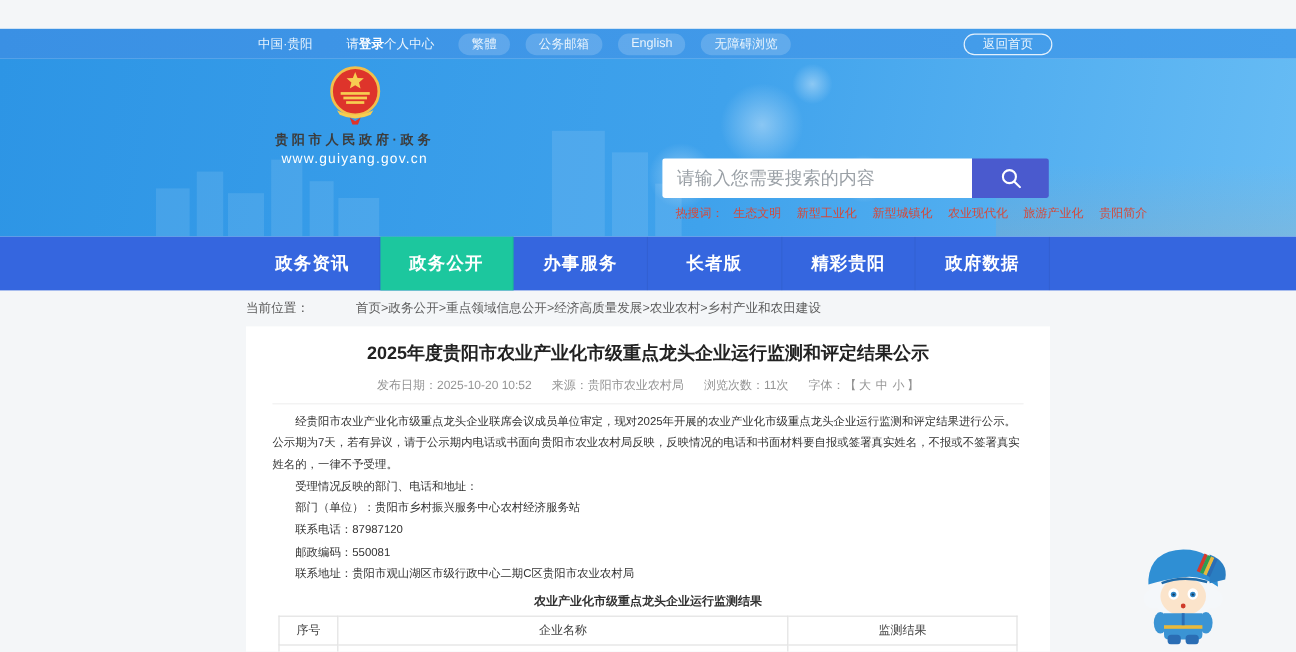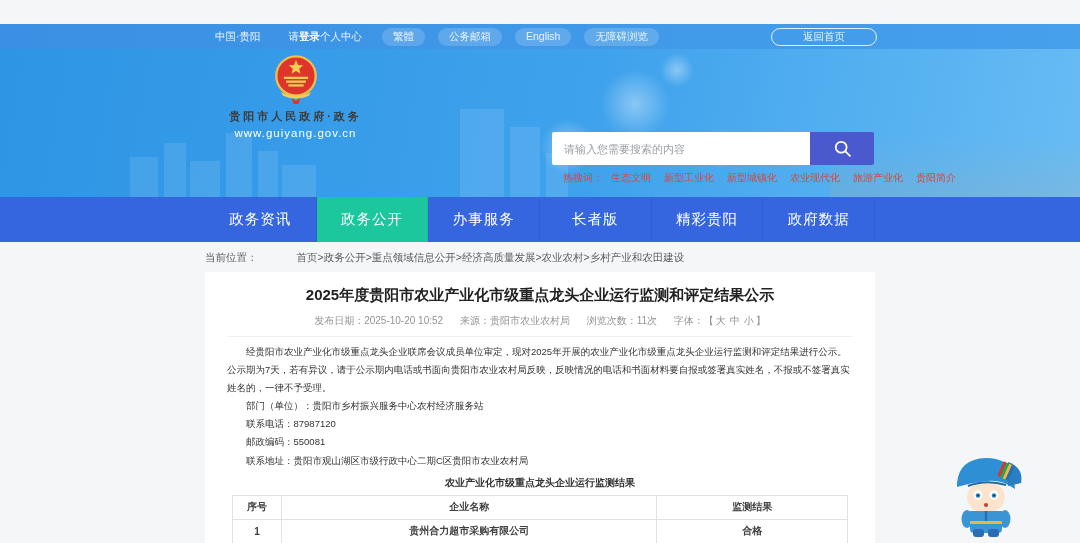--- a/index.html
+++ b/index.html
@@ -5,67 +5,67 @@
   * { margin:0; padding:0; box-sizing:border-box; }
   html,body { width:1080px; height:543px; overflow:hidden; }
   body { font-family:"Liberation Sans","DejaVu Sans",sans-serif; background:#f4f6f8; position:relative; }
 
   
   .topbar { height:25px; background:linear-gradient(90deg,#3a90e4,#46a0ec); display:flex; align-items:center; font-size:10.5px; color:#e9f4fd; padding-left:215px;margin-top:24px; }
   .topbar-link { margin-right:28px; cursor:pointer; white-space:nowrap; }
   .login { margin-right:20px; cursor:pointer; white-space:nowrap; }
   .login b { color:#ffffff; font-weight:bold; }
   .pill { background:rgba(255,255,255,.17); border-radius:9px; padding:2px 11px; margin-right:13px; cursor:pointer; white-space:nowrap; }
-  .home-pill { margin-left:auto; margin-right:203px; border:1px solid rgba(255,255,255,.85); border-radius:9px; padding:1px 31px; cursor:pointer; white-space:nowrap; }
+  .home-pill { margin-left:auto; margin-right:203px; border:1px solid rgba(255,255,255,.85); border-radius:9px; padding:1px 15px; cursor:pointer; white-space:nowrap; }
 
   
   .banner { height:148px; position:relative; background:linear-gradient(100deg,#2d95e5 0%,#3fa2ec 55%,#67bcf4 100%); overflow:hidden; }
   .skyline { position:absolute; bottom:0; left:130px; opacity:.10; }
   .banner-tint { position:absolute; right:0; bottom:0; width:250px; height:60px; background:linear-gradient(to top, rgba(240,160,100,.12), rgba(240,160,100,0)); }
   .bokeh { position:absolute; border-radius:50%; background:radial-gradient(circle, rgba(255,255,255,.38), rgba(255,255,255,0) 70%); }
   .b1 { width:70px;height:70px;left:600px;top:20px; } .b2 { width:40px;height:40px;left:700px;top:80px; }
   .b3 { width:55px;height:55px;left:540px;top:70px; } .b4 { width:34px;height:34px;left:660px;top:4px; }
 
   .logo-area { position:absolute; left:198px; top:5px; width:195px; text-align:center; cursor:pointer; }
   .emblem { display:block; margin:0 auto; }
   .site-title { font-size:25px; font-weight:bold; color:#8c1a1a; letter-spacing:2px; line-height:1.1; margin-top:1px; text-shadow:1px 1px 0 rgba(255,255,255,.25); }
   .site-subtitle { font-size:11px; font-weight:bold; color:#3c3c3c; letter-spacing:3px; margin-top:5px; }
   .site-url { font-size:11.5px; color:#ffffff; letter-spacing:1px; margin-top:3px; }
 
   .search-area { position:absolute; left:552px; top:83px; display:flex; }
-  .search-input { width:258px; height:33px; border:none; background:#ffffff; padding:0 12px; font-size:11px; color:#333; border-radius:2px 0 0 2px; outline:none; font-family:inherit; }
+  .search-input { width:258px; height:33px; border:none; background:#ffffff; padding:0 12px; font-size:15px; color:#333; border-radius:2px 0 0 2px; outline:none; font-family:inherit; }
   .search-input::placeholder { color:#9aa0a6; }
   .search-btn { width:64px; height:33px; background:#4a5ace; border:none; display:flex; align-items:center; justify-content:center; cursor:pointer; border-radius:0 2px 2px 0; }
 
   .hot-row { position:absolute; left:563px; top:122px; font-size:10px; color:#d5493a; display:flex; align-items:flex-end; white-space:nowrap; }
   .hot-label { margin-right:8px; }
   .hot-word { margin-right:13px; cursor:pointer; }
 
   
   .navbar { height:45px; background:#3566df; }
   .nav-inner { margin-left:205px; width:670px; height:100%; display:flex; }
-  .nav-item { flex:1; display:flex; align-items:center; justify-content:center; color:#fff; font-size:14.5px; font-weight:normal; cursor:pointer; letter-spacing:1px; border-right:1px solid rgba(0,0,0,.05); }
+  .nav-item { flex:1; display:flex; align-items:center; justify-content:center; color:#fff; font-size:14.5px; font-weight:bold; cursor:pointer; letter-spacing:1px; border-right:1px solid rgba(0,0,0,.05); }
   .nav-item.active { background:#1cc79e; }
 
   
   .breadcrumb { margin:8px 0 0 205px; font-size:10.5px; color:#5c5c5c; height:14px; line-height:14px; }
   .breadcrumb .crumb-label { margin-right:8px; }
   .breadcrumb .crumb-path { cursor:pointer;margin-left:31px; }
 
   
   .card { margin:8px 0 0 205px; width:670px; min-height:293px; background:#ffffff; padding:13px 22px 0; }
   .article-title { text-align:center; font-size:15px; font-weight:bold; color:#222; line-height:1.35; }
   .article-meta { text-align:center; font-size:10px; color:#949494; margin-top:9px; padding-bottom:8px; border-bottom:1px solid #f0f0f0; white-space:nowrap; }
   .article-meta .m { margin:0 7px; }
   .font-ctrl span.fs { cursor:pointer; margin:0 2px; }
   .article-body { margin-top:6px; }
   .para { font-size:9.5px; color:#333; line-height:1.9; text-indent:2em; }
   .table-title { text-align:center; font-size:10px; font-weight:bold; color:#333; margin-top:6px; }
   .result-table { width:calc(100% - 10px); margin:5px auto 0; border-collapse:collapse; font-size:10px; color:#404040; table-layout:fixed; }
-  .result-table th, .result-table td { border:1px solid #e2e2e2; text-align:center; height:24px; font-weight:bold; padding:0 4px; }
+  .result-table th, .result-table td { border:1px solid #e2e2e2; text-align:center; height:24px; font-weight:normal; padding:0 4px; }
   .col-no { width:8%; } .col-name { width:61%; } .col-result { width:31%; }
 
   
   .mascot { position:absolute; right:52px; bottom:6px; cursor:pointer; }
 </style>
 </head>
 <body>
 
 <div class="topbar">
   <span class="topbar-link">中国·贵阳</span>
@@ -158,20 +158,21 @@
   <div class="article-meta">
     <span class="m">发布日期：2025-10-20 10:52</span>
     <span class="m">来源：贵阳市农业农村局</span>
     <span class="m">浏览次数：11次</span>
     <span class="m font-ctrl"><span>字体：【</span><span class="fs">大</span><span class="fs">中</span><span class="fs">小</span><span>】</span></span>
   </div>
 
   <div class="article-body">
 
   <p class="para">经贵阳市农业产业化市级重点龙头企业联席会议成员单位审定，现对2025年开展的农业产业化市级重点龙头企业运行监测和评定结果进行公示。公示期为7天，若有异议，请于公示期内电话或书面向贵阳市农业农村局反映，反映情况的电话和书面材料要自报或签署真实姓名，不报或不签署真实姓名的，一律不予受理。</p>
+      <p class="para">受理情况反映的部门、电话和地址：</p>
       <p class="para">部门（单位）：贵阳市乡村振兴服务中心农村经济服务站</p>
       <p class="para">联系电话：87987120</p>
       <p class="para">邮政编码：550081</p>
       <p class="para">联系地址：贵阳市观山湖区市级行政中心二期C区贵阳市农业农村局</p>
     </div>
 
   <div class="table-title">农业产业化市级重点龙头企业运行监测结果</div>
 
   <table class="result-table">
     <colgroup>

